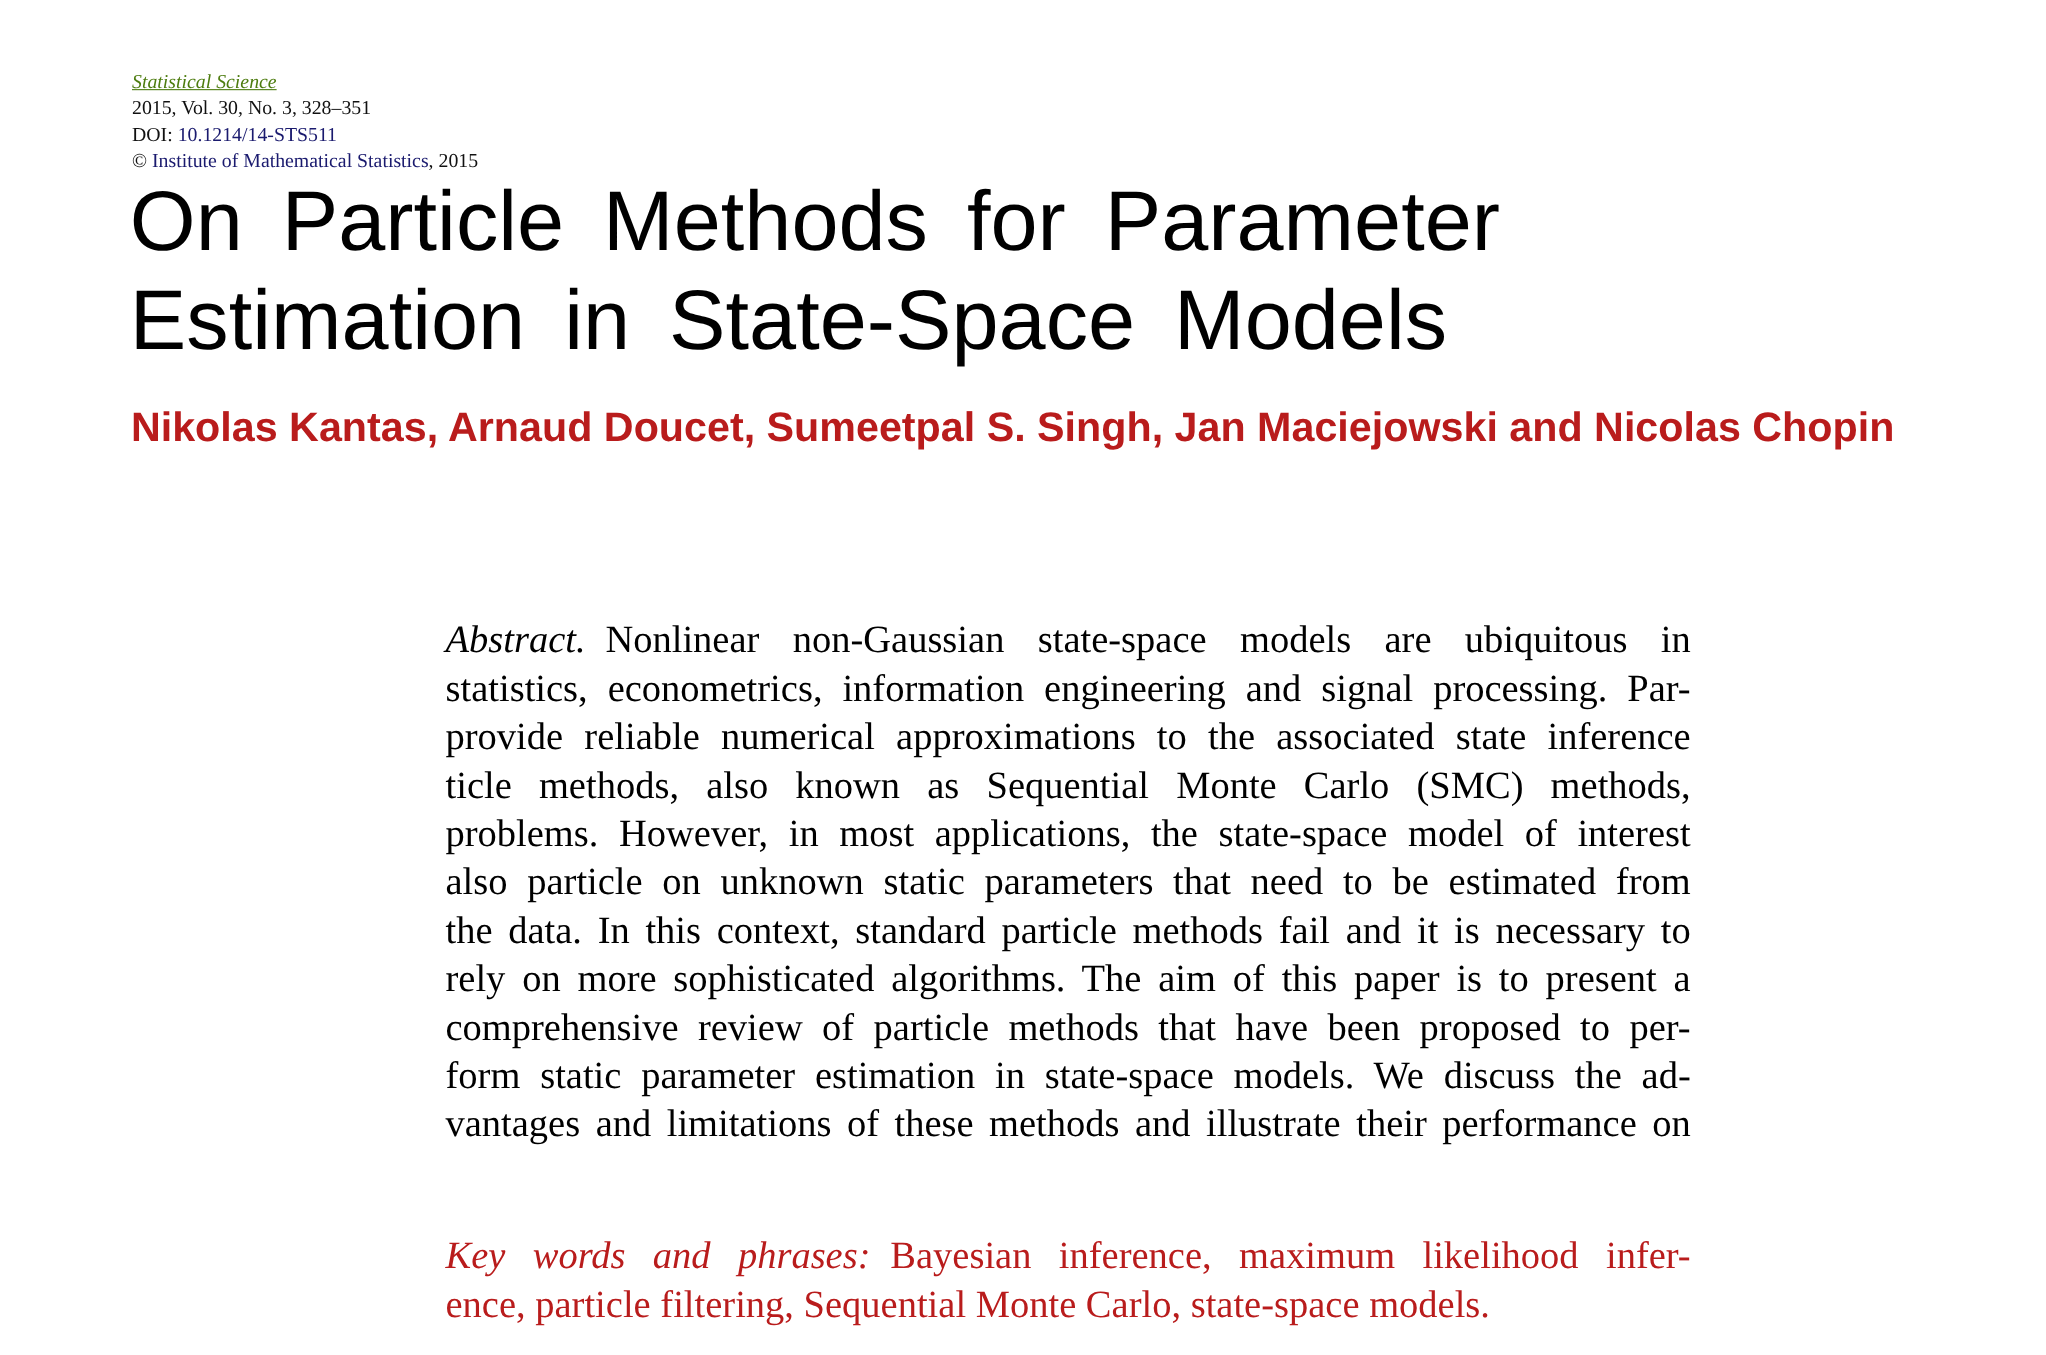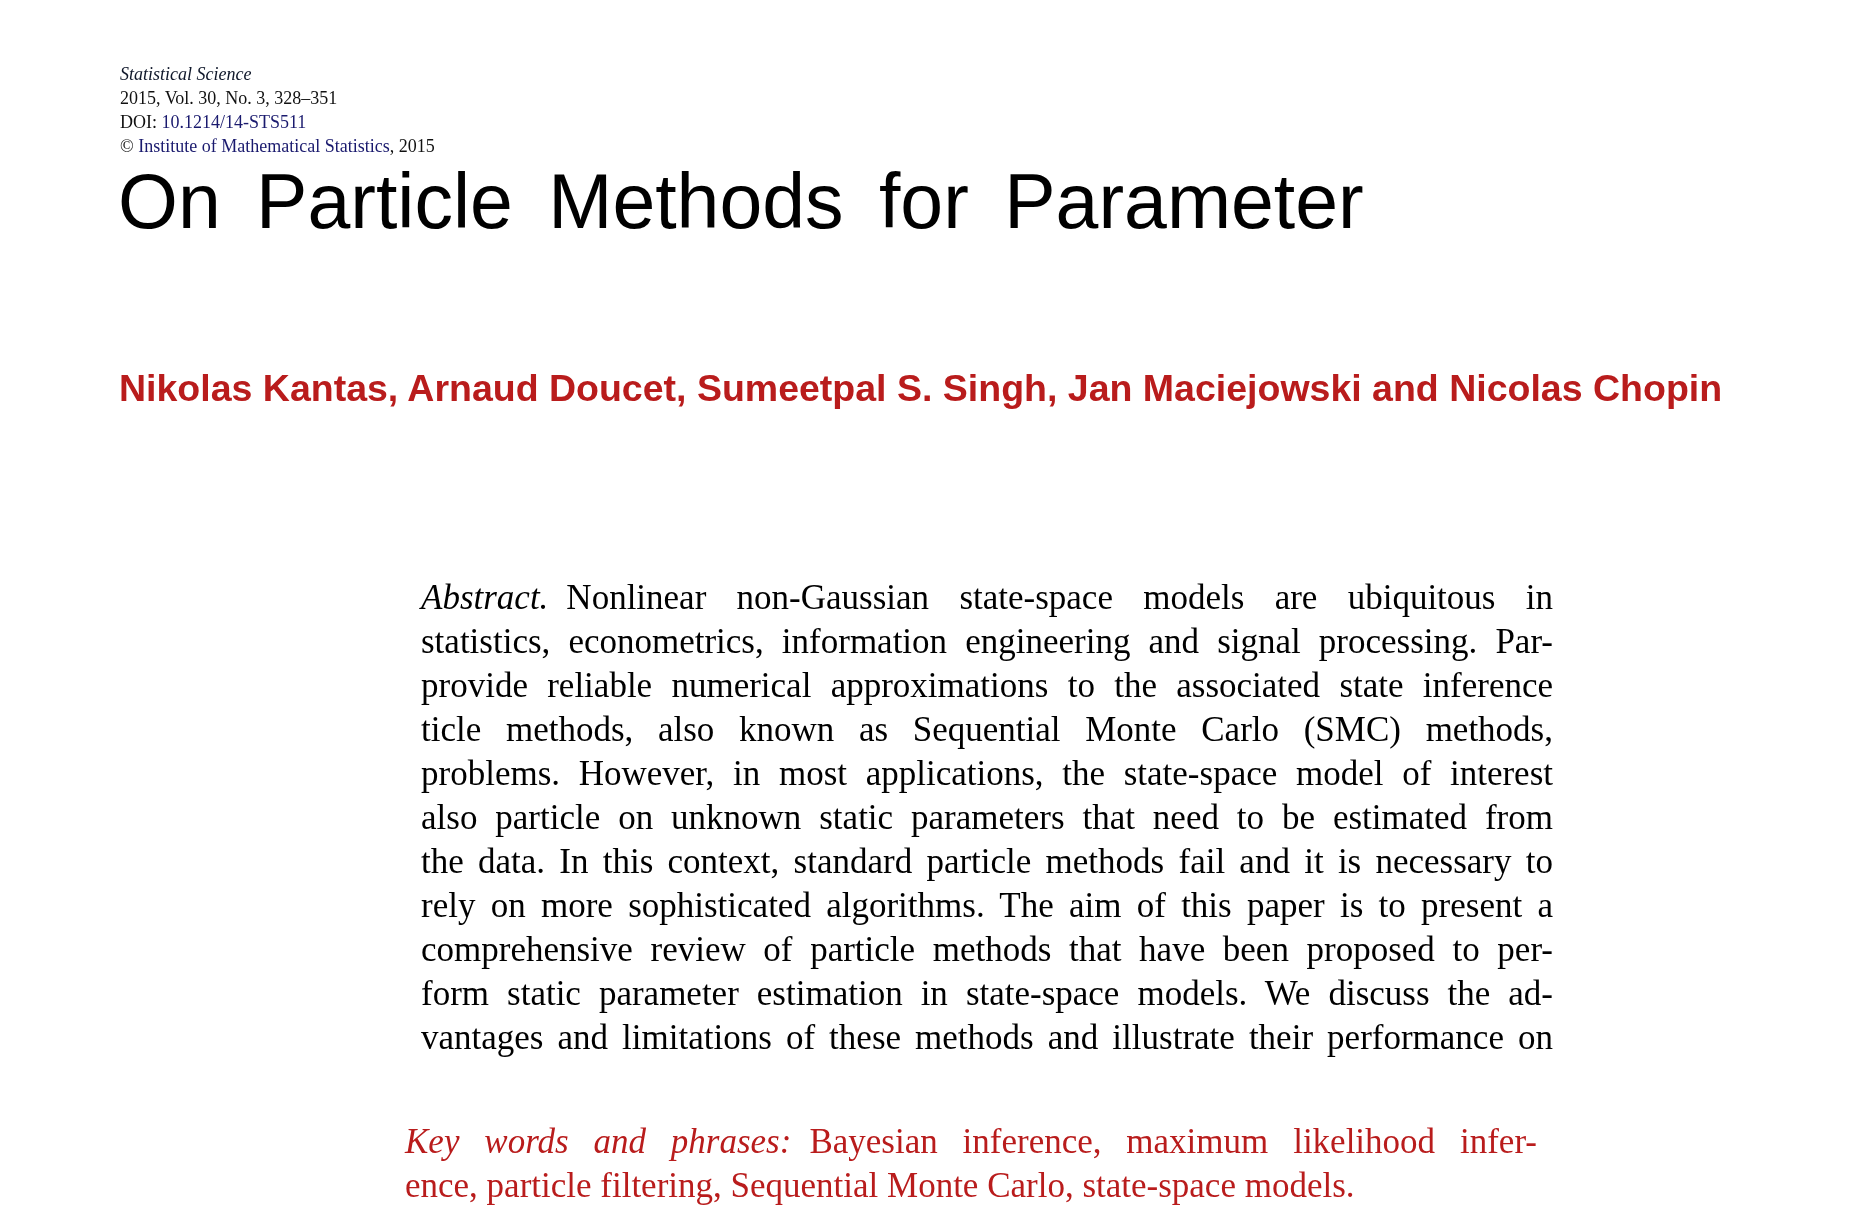--- a/index.html
+++ b/index.html
@@ -18,21 +18,22 @@
     position: absolute;
     left: 120px;
     top: 62px;
     font-family: "Liberation Serif", serif;
     font-size: 18px;
     line-height: 24px;
     color: #111111;
   }
   .header-meta .journal {
     font-style: italic;
-    color: #0f172a;
+    color: #4d7c0f;
+    text-decoration: underline;
   }
   .header-meta .link {
     color: #1a1a6e;
   }
   .title {
     position: absolute;
     left: 118px;
     top: 156px;
     margin: 0;
     font-family: "Liberation Sans", sans-serif;
@@ -59,21 +60,21 @@
   .abstract {
     position: absolute;
     left: 405px;
     top: 560px;
     width: 1132px;
     font-family: "Liberation Serif", serif;
     font-size: 35px;
     line-height: 44px;
     text-align: justify;
     color: #000000;
-    margin: 16px;
+    margin: 0;
   }
   .abstract .label {
     font-style: italic;
     margin-right: 18px;
   }
   .keywords {
     position: absolute;
     left: 405px;
     top: 1120px;
     width: 1132px;
@@ -103,20 +104,21 @@
 
 <div class="header-meta">
   <div class="journal">Statistical Science</div>
   <div>2015, Vol. 30, No. 3, 328–351</div>
   <div><span>DOI: </span><span class="link">10.1214/14-STS511</span></div>
   <div><span>© </span><span class="link">Institute of Mathematical Statistics</span><span>, 2015</span></div>
 </div>
 
 <h1 class="title">
   <span class="title-line" style="display:block">On Particle Methods for Parameter</span>
+  <span class="title-line" style="display:block">Estimation in State-Space Models</span>
 </h1>
 
 <p class="authors">Nikolas Kantas, Arnaud Doucet, Sumeetpal S. Singh, Jan Maciejowski and Nicolas Chopin</p>
 
 <div class="abstract">
   <span class="line"><span class="label">Abstract.</span><span>Nonlinear non-Gaussian state-space models are ubiquitous in</span></span>
   <span class="line">statistics, econometrics, information engineering and signal processing. Par-</span>
   <span class="line">provide reliable numerical approximations to the associated state inference</span>
   <span class="line">ticle methods, also known as Sequential Monte Carlo (SMC) methods,</span>
   <span class="line">problems. However, in most applications, the state-space model of interest</span>

